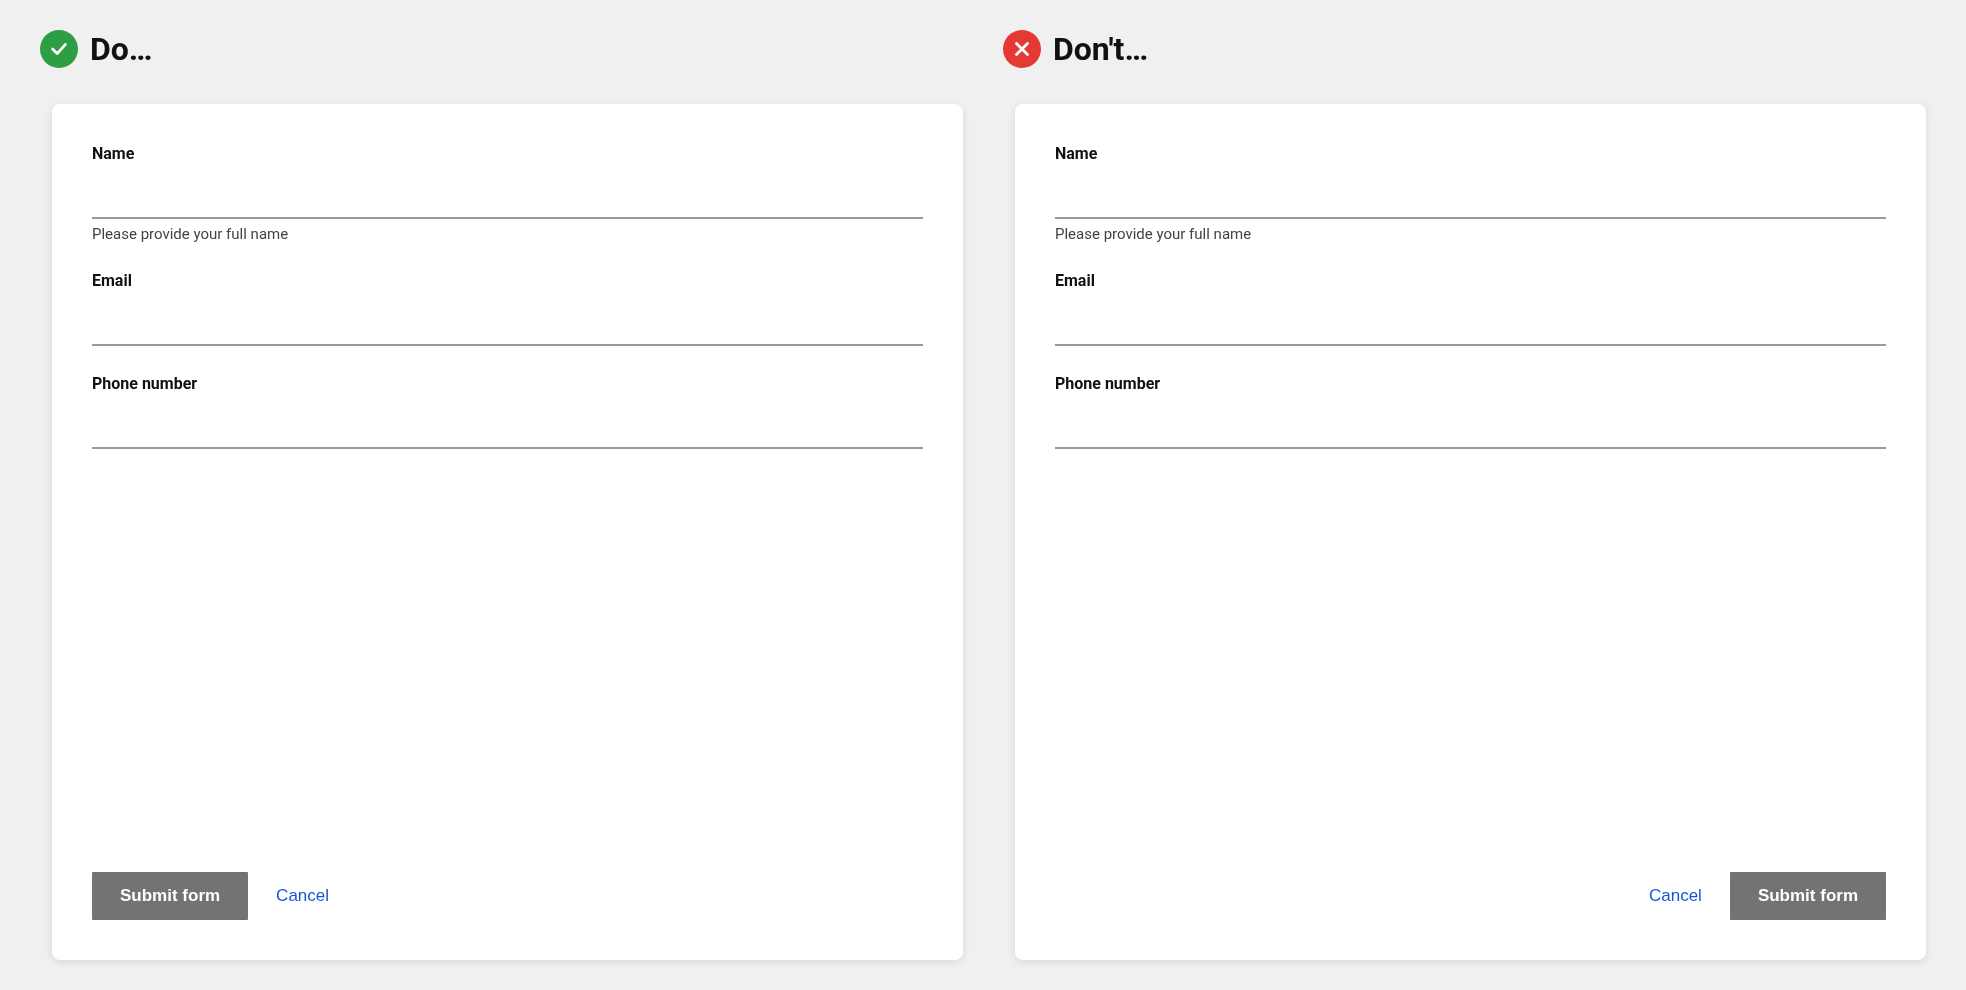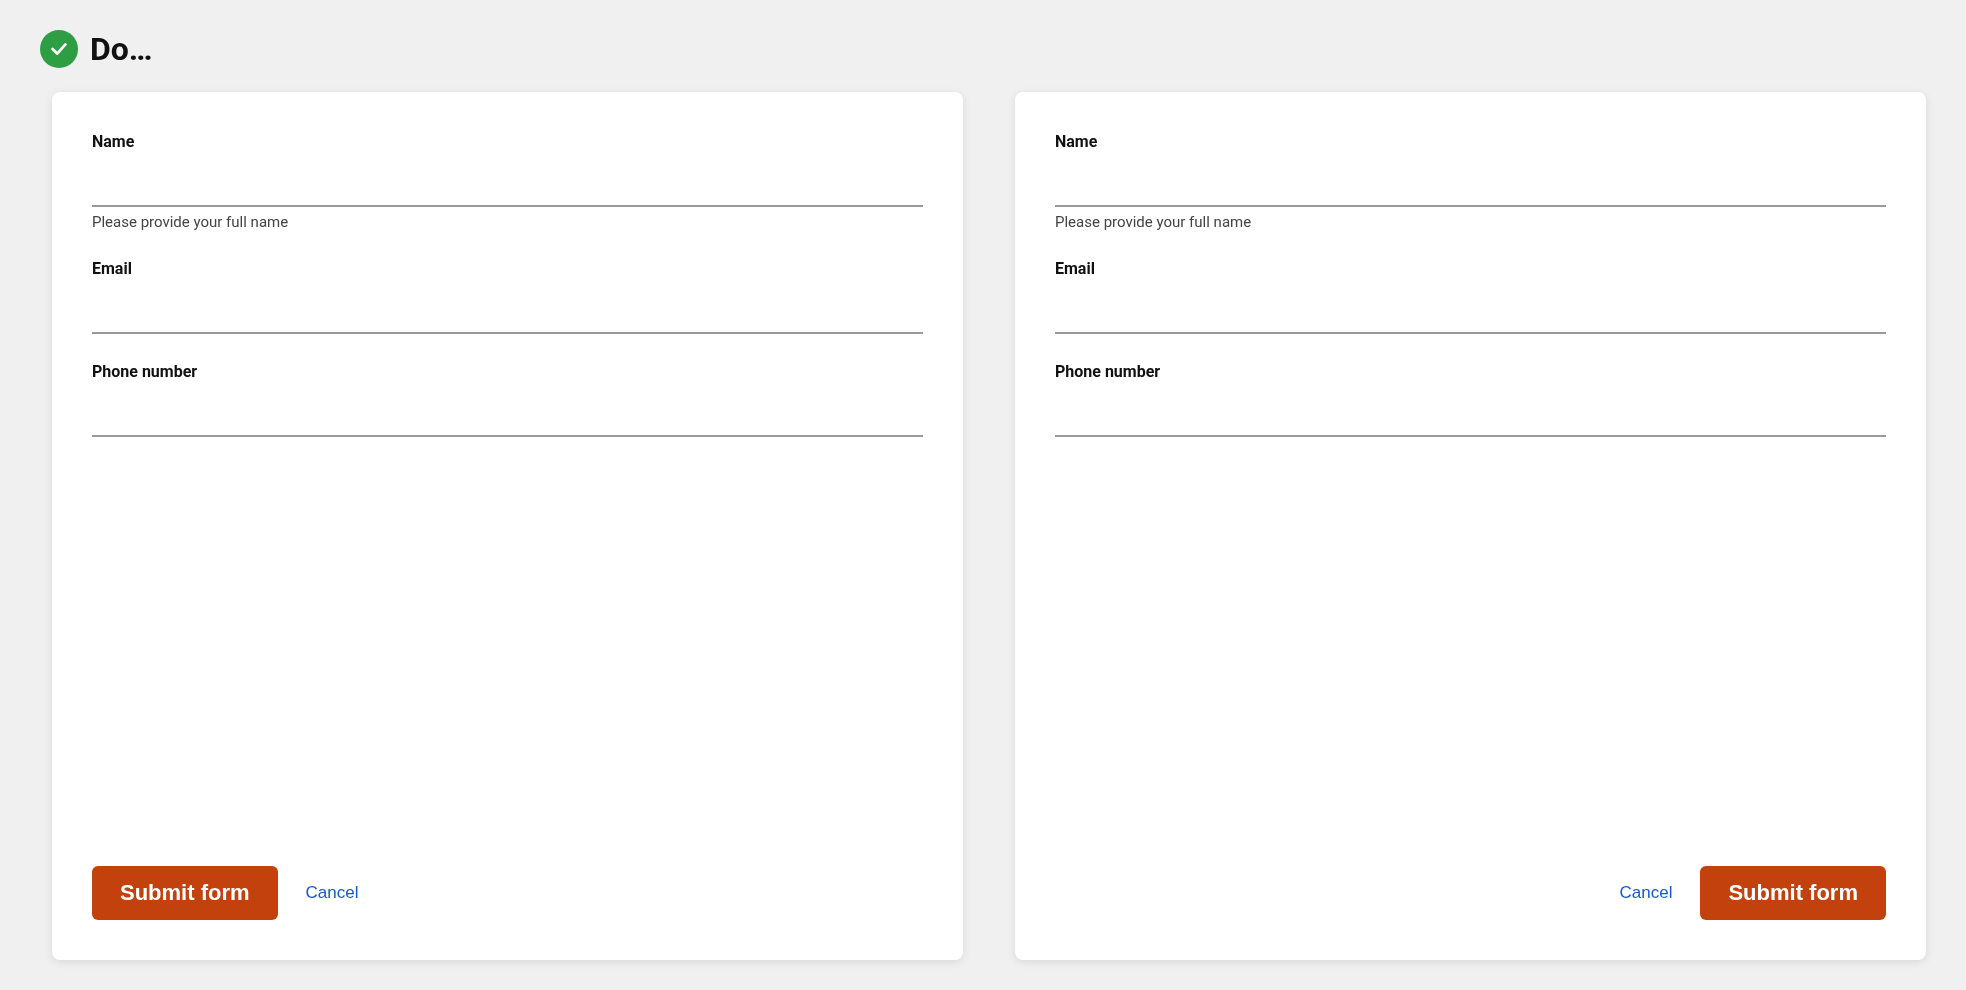--- a/index.html
+++ b/index.html
@@ -9,21 +9,21 @@
       font-family: -apple-system, BlinkMacSystemFont, "Segoe UI", Roboto, Arial, sans-serif;
       min-height: 990px;
       display: flex;
       flex-direction: column;
       padding: 30px 40px;
     }
 
     .top-headers {
       display: flex;
       gap: 40px;
-      margin-bottom: 24px;
+      margin-bottom: 36px;
     }
 
     .header-item {
       display: flex;
       align-items: center;
       gap: 12px;
       flex: 1;
     }
 
     .header-title {
@@ -114,26 +114,26 @@
     }
 
     .panel-footer.right {
       display: flex;
       align-items: center;
       gap: 24px;
       justify-content: flex-end;
     }
 
     .btn-submit {
-      background-color: #c2410c;
+      background-color: #737373;
       color: #ffffff;
       border: none;
-      border-radius: 6px;
+      border-radius: 1px;
       padding: 14px 28px;
-      font-size: 22px;
+      font-size: 17px;
       font-weight: 600;
       cursor: pointer;
       white-space: nowrap;
     }
 
     .btn-cancel {
       background: none;
       border: none;
       color: #1558d6;
       font-size: 17px;
@@ -149,20 +149,28 @@
 
   <div class="header-item">
     <div class="icon-circle green">
       <svg viewBox="0 0 24 24" fill="none" xmlns="http://www.w3.org/2000/svg">
         <path d="M5 12l5 5L19 7" stroke="#fff" stroke-width="3" stroke-linecap="round" stroke-linejoin="round"></path>
       </svg>
     </div>
     <span class="header-title">Do…</span>
   </div>
 
+  <div class="header-item">
+    <div class="icon-circle red">
+      <svg viewBox="0 0 24 24" fill="none" xmlns="http://www.w3.org/2000/svg">
+        <path d="M6 6l12 12M18 6L6 18" stroke="#fff" stroke-width="3" stroke-linecap="round"></path>
+      </svg>
+    </div>
+    <span class="header-title">Don't…</span>
+  </div>
 </div>
 
 <div class="panels">
 
   <div class="panel">
 
     <div class="field-group">
       <label class="field-label">Name</label>
       <input class="field-input" type="text" style="">
       <div class="field-hint">Please provide your full name</div>

